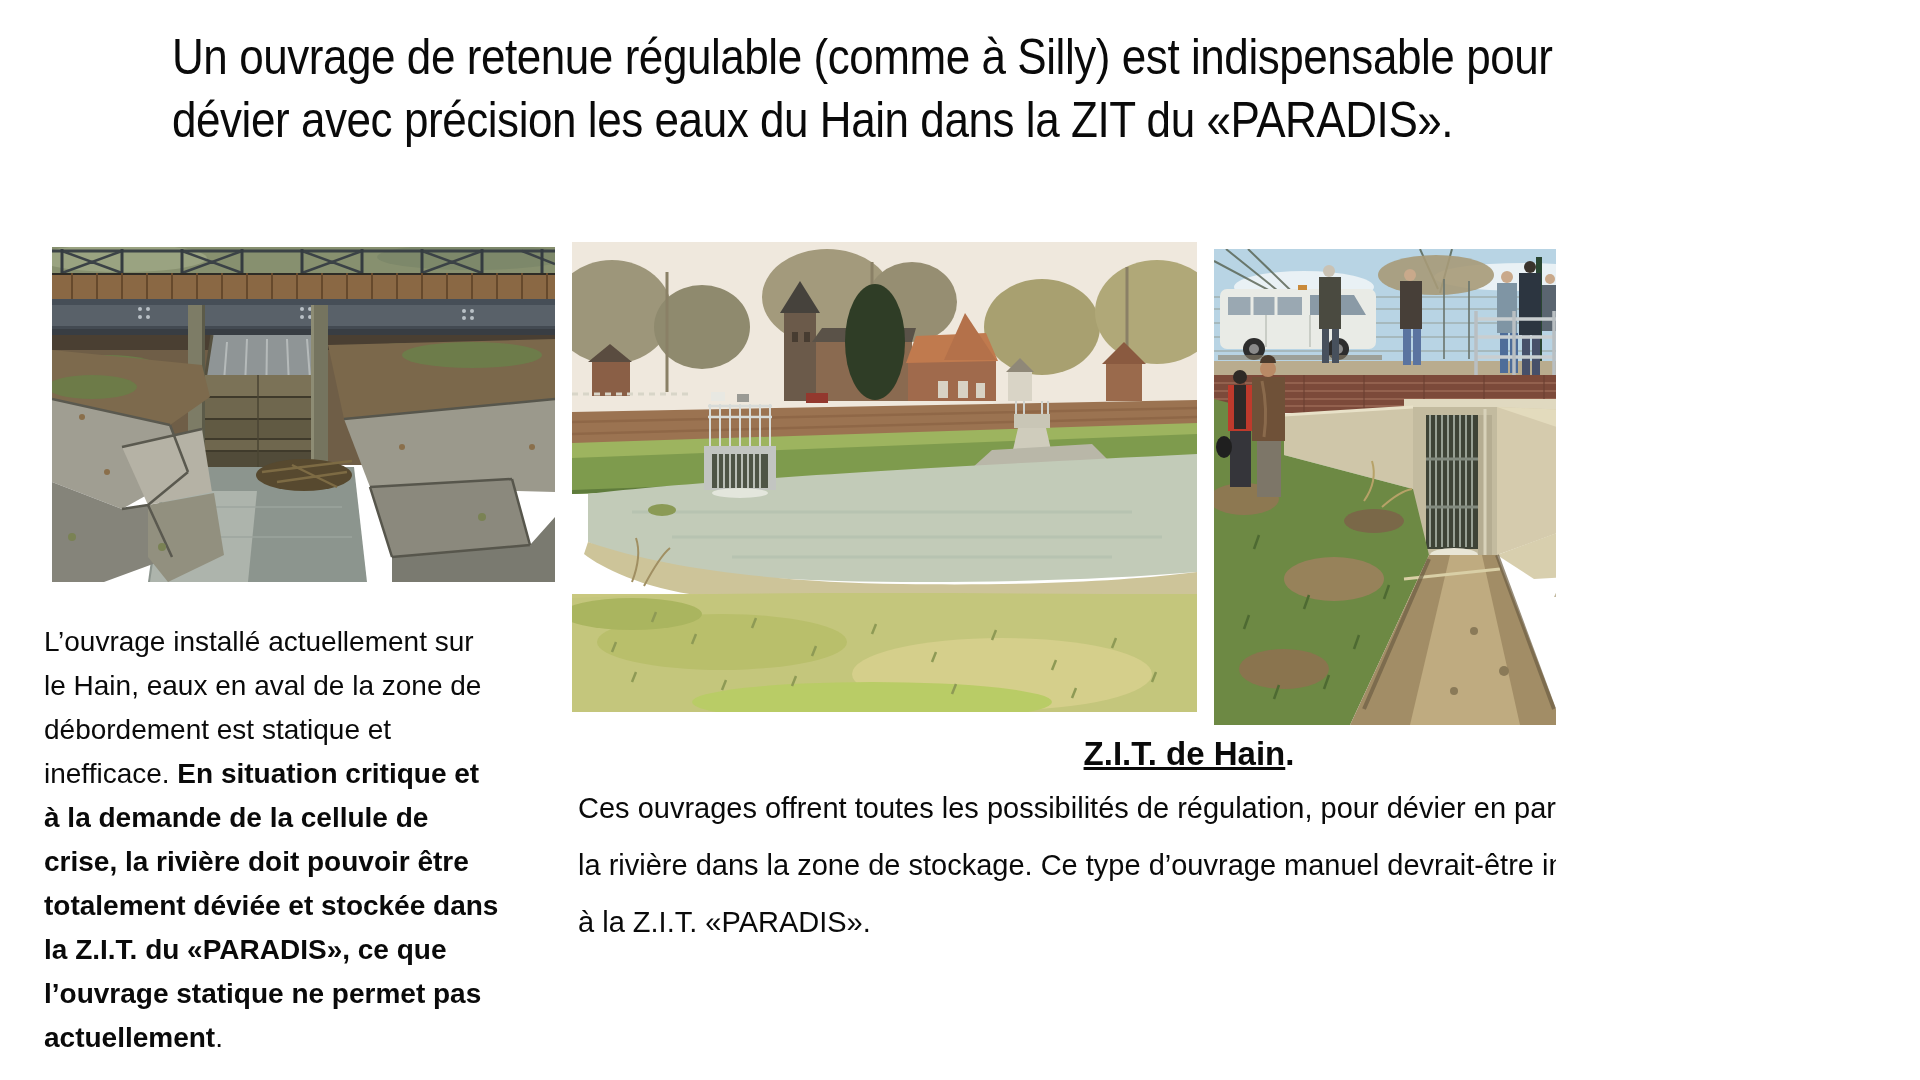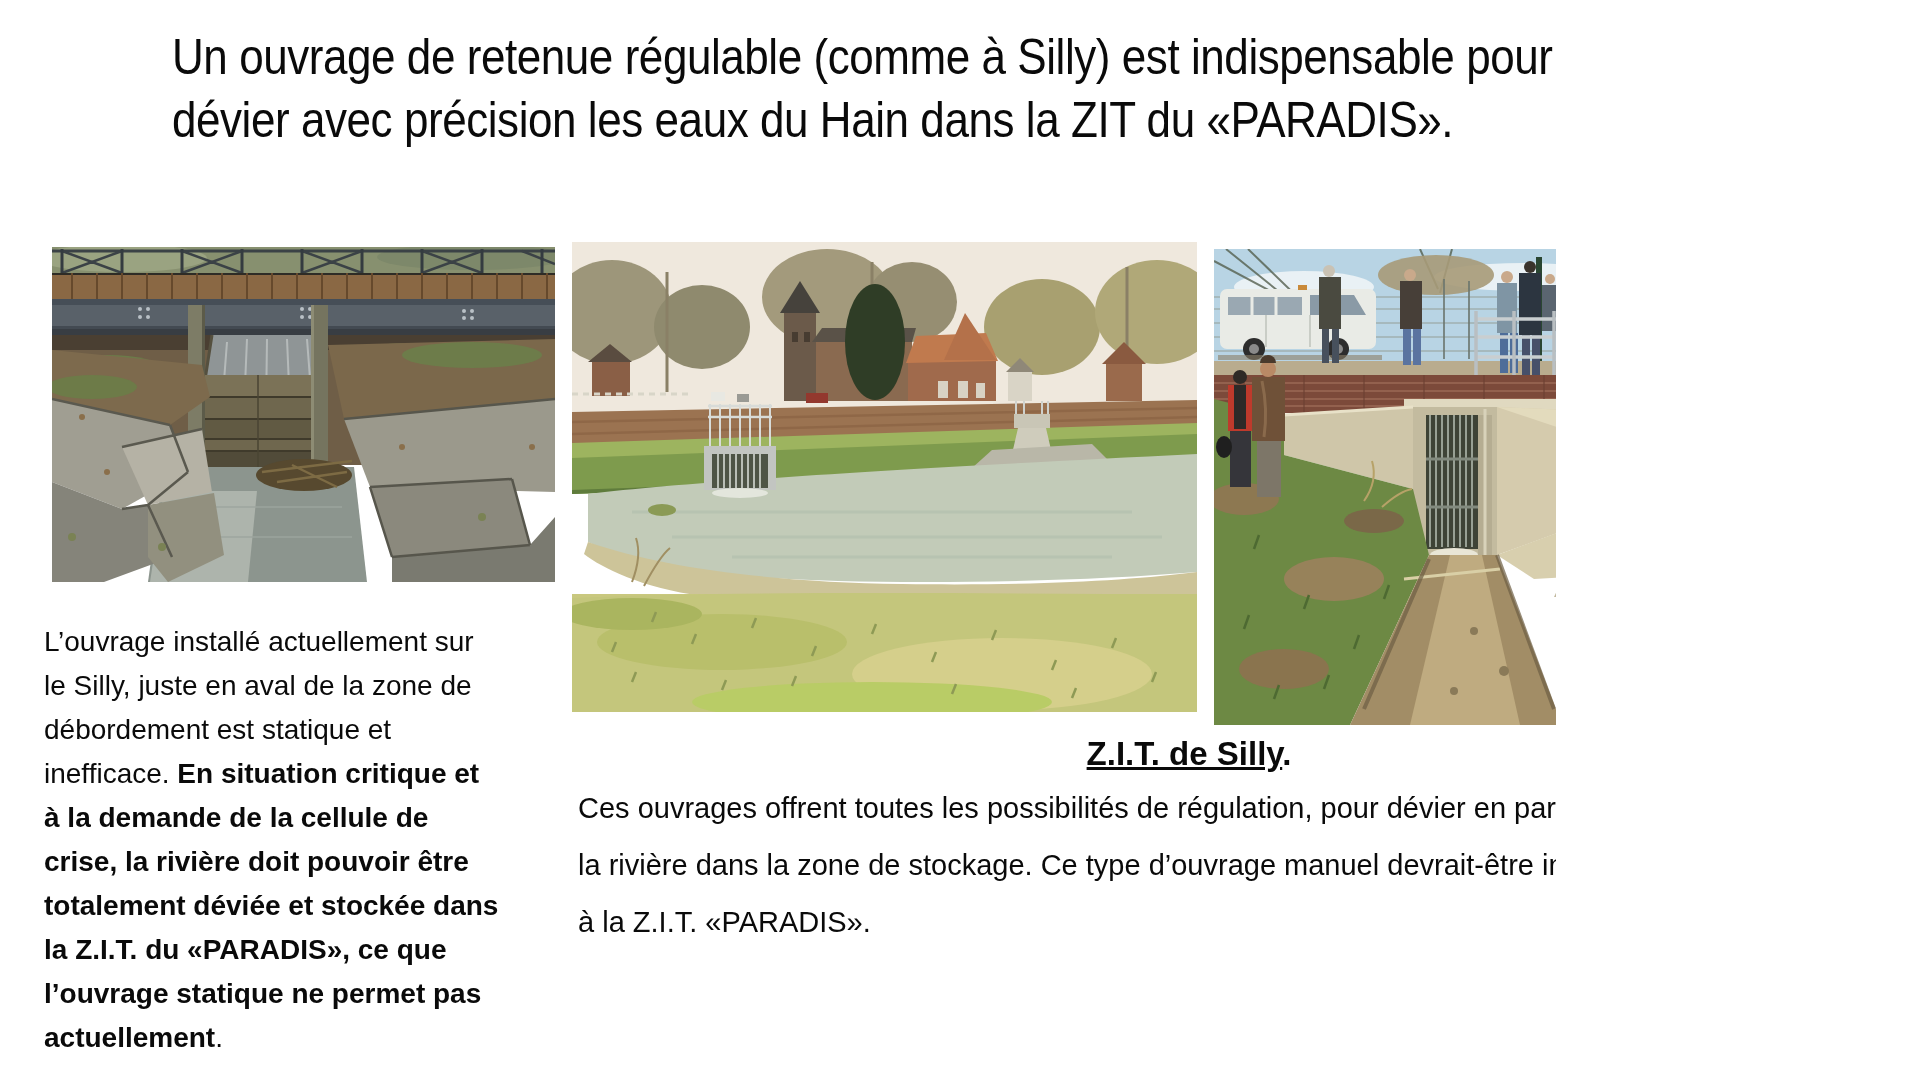--- a/index.html
+++ b/index.html
@@ -340,20 +340,20 @@
           <circle cx="572" cy="466" r="28" fill="#2f4a22"></circle>
         <circle cx="535" cy="392" r="7" fill="#6f9246"></circle>
           <circle cx="590" cy="420" r="8" fill="#6f9246"></circle>
           <circle cx="618" cy="384" r="6" fill="#6f9246"></circle>
           <circle cx="520" cy="444" r="6" fill="#6f9246"></circle>
           <circle cx="560" cy="456" r="7" fill="#5d7d3d"></circle>
       </g>
     </svg>
   </figure>
 
-  <div class="left-text"><span>L’ouvrage installé actuellement sur le Silly, juste en aval de la zone de débordement est statique et inefficace. </span><span class="b">En situation critique et à la demande de la cellule de crise, la rivière doit pouvoir être totalement déviée et stockée dans la Z.I.T. du «PARADIS», ce que l’ouvrage statique ne permet pas actuellement</span><span>.</span></div>
+  <div class="left-text"><span>L’ouvrage installé actuellement sur le Hain, eaux en aval de la zone de débordement est statique et inefficace. </span><span class="b">En situation critique et à la demande de la cellule de crise, la rivière doit pouvoir être totalement déviée et stockée dans la Z.I.T. du «PARADIS», ce que l’ouvrage statique ne permet pas actuellement</span><span>.</span></div>
 
   <div class="caption">
-    <div class="caption-title"><span class="u">Z.I.T. de Silly</span><span>.</span></div>
+    <div class="caption-title"><span class="u">Z.I.T. de Hain</span><span>.</span></div>
     <div class="caption-body">Ces ouvrages offrent toutes les possibilités de régulation, pour dévier en partie ou totalement la rivière dans la zone de stockage. Ce type d’ouvrage manuel devrait-être installé sur le Hain à la Z.I.T. «PARADIS».</div>
   </div>
 
 </div>
 
 </body></html>

